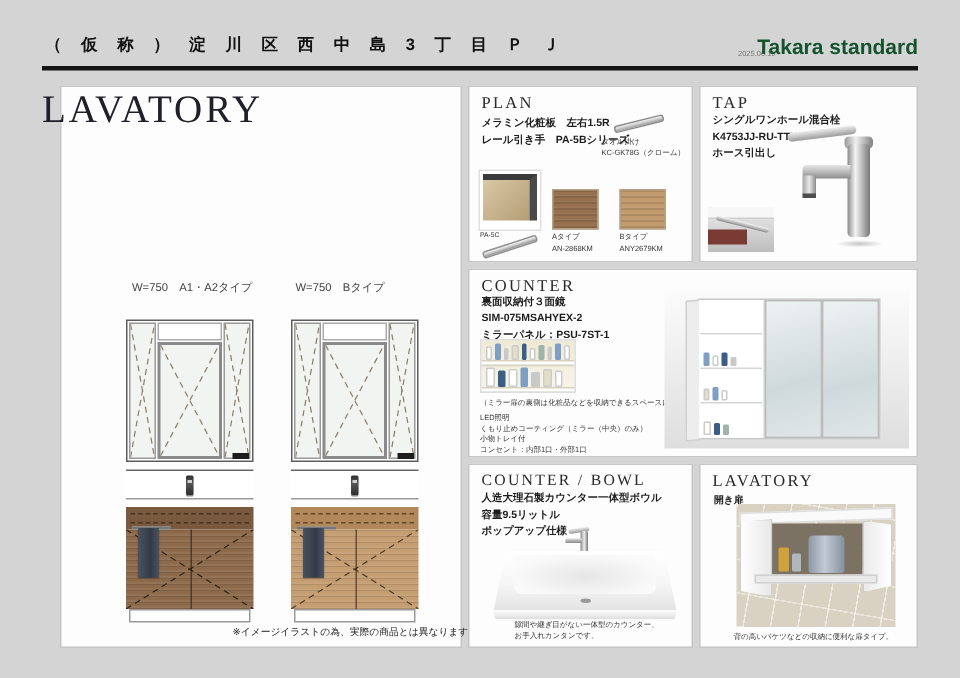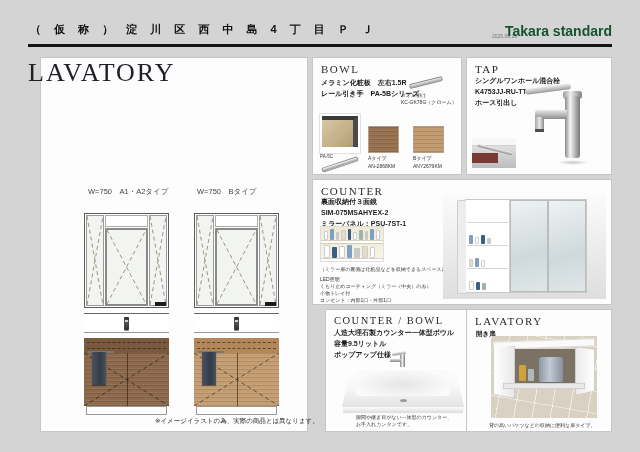--- a/index.html
+++ b/index.html
@@ -131,21 +131,21 @@
       border:1px solid #cfcfcf;clip-path:polygon(0 4%,100% 0,100% 100%,0 92%);}
   .cab-doorR{position:absolute;right:2px;top:11px;width:20px;height:48px;background:linear-gradient(270deg,#ffffff,#eaeaea);
       border:1px solid #cfcfcf;clip-path:polygon(0 0,100% 6%,100% 90%,0 100%);}
   .cab-base{position:absolute;left:12px;top:47px;width:82px;height:6px;background:#e9e9e9;border:1px solid #d0d0d0;}
 </style>
 </head>
 <body>
 
 <div class="page">
 
-  <div class="abs hdr-title">（ 仮 称 ） 淀 川 区 西 中 島 4 丁 目 Ｐ Ｊ</div>
+  <div class="abs hdr-title">（ 仮 称 ） 淀 川 区 西 中 島 3 丁 目 Ｐ Ｊ</div>
   <div class="abs hdr-date">2025.06.19</div>
   <div class="abs hdr-brand">Takara standard</div>
   <div class="abs hdr-line"></div>
 
   <div class="panel" style="left:40px;top:57px;width:268px;height:375px;">
     <div class="variant-label" style="left:47px;">W=750　A1・A2タイプ</div>
     <div class="variant-label" style="left:156px;">W=750　Bタイプ</div>
 
     <div class="vanity" style="left:43px;">
       <div class="v-mirror">
@@ -235,21 +235,21 @@
       <div class="v-plinth"></div>
     </div>
 
   </div>
   <div class="abs serif plan-title">
     <div>LAVATORY</div>
   </div>
   <div class="abs disclaimer">※イメージイラストの為、実際の商品とは異なります。</div>
 
   <div class="panel" style="left:312px;top:57px;width:150px;height:118px;">
-    <div class="panel-title">BOWL</div>
+    <div class="panel-title">PLAN</div>
     <div class="desc" style="left:8px;top:20px;">
       <div>メラミン化粧板　左右1.5R</div>
       <div>レール引き手　PA-5Bシリーズ</div>
     </div>
     <div class="towel-bar-glyph"></div>
     <div class="cap" style="left:88px;top:34px;">
       <div>タオル掛け</div>
       <div>KC-GK78G（クローム）</div>
     </div>
     <div class="door-sample">
@@ -354,21 +354,21 @@
               <span class="b c4" style="width:4px;height:8px;"></span>
               <span class="b c6" style="width:4px;height:7px;"></span>
             </div>
         </div>
         <div class="mp-mirror" style="left:44px;"></div>
         <div class="mp-mirror" style="left:82px;"></div>
       </div>
     </div>
   </div>
 
-  <div class="panel" style="left:312px;top:309px;width:182px;height:123px;margin-left:13px;">
+  <div class="panel" style="left:312px;top:309px;width:150px;height:123px;">
     <div class="panel-title" style="font-size:10.5px;">COUNTER / BOWL</div>
     <div class="desc" style="left:8px;top:18px;">
       <div>人造大理石製カウンター一体型ボウル</div>
       <div>容量9.5リットル</div>
       <div>ポップアップ仕様</div>
     </div>
     <div class="bowl">
       <div class="bw-taplever"></div>
       <div class="bw-tapbody"></div>
       <div class="bw-spout"></div>

